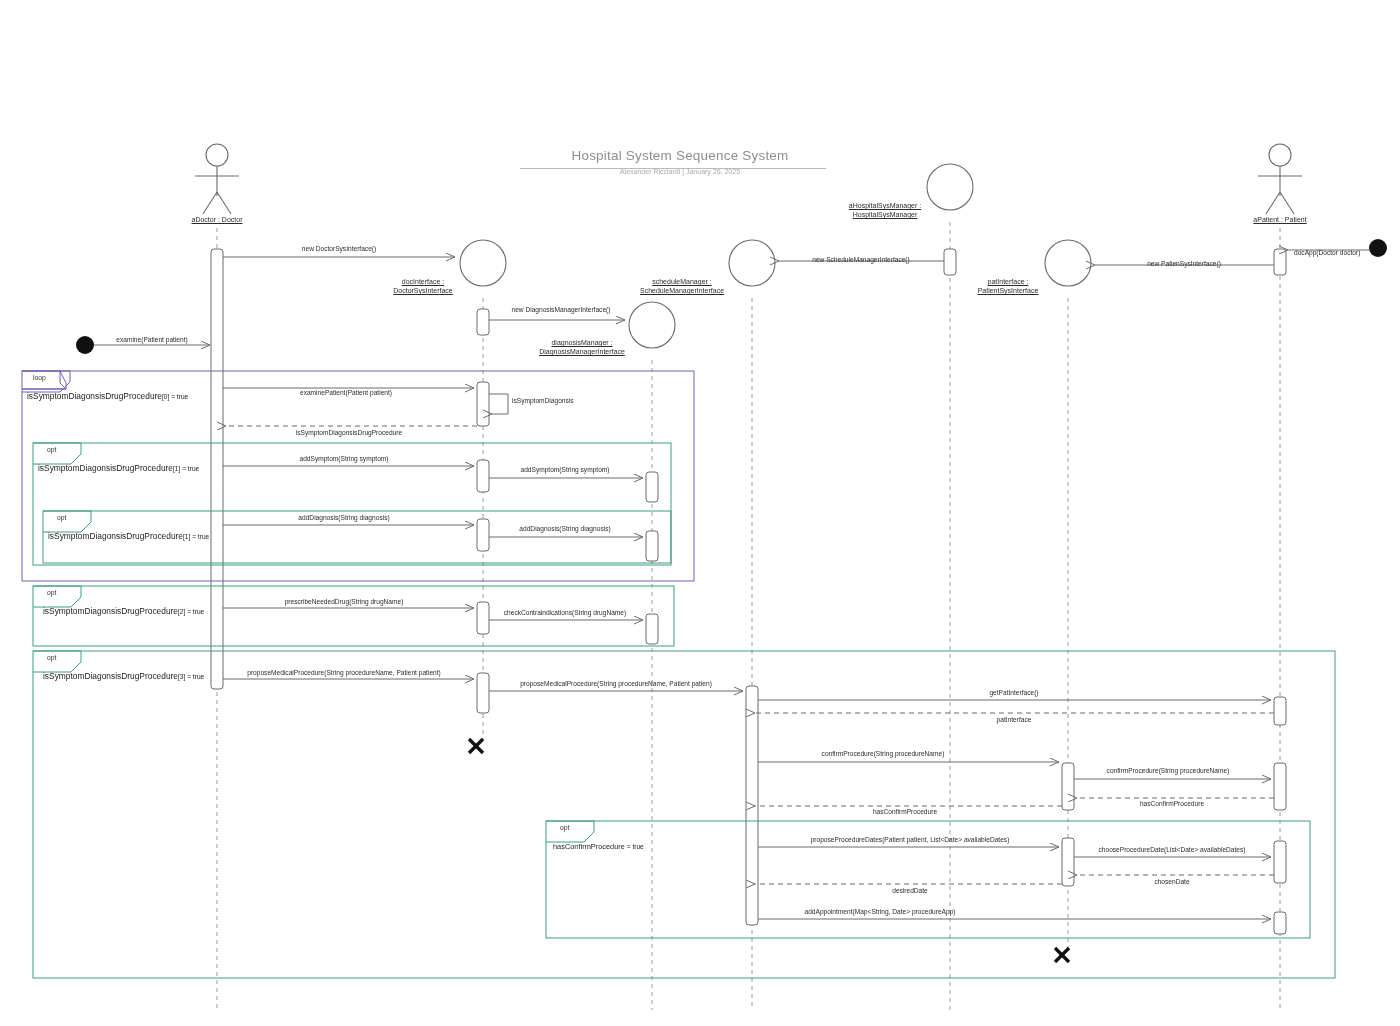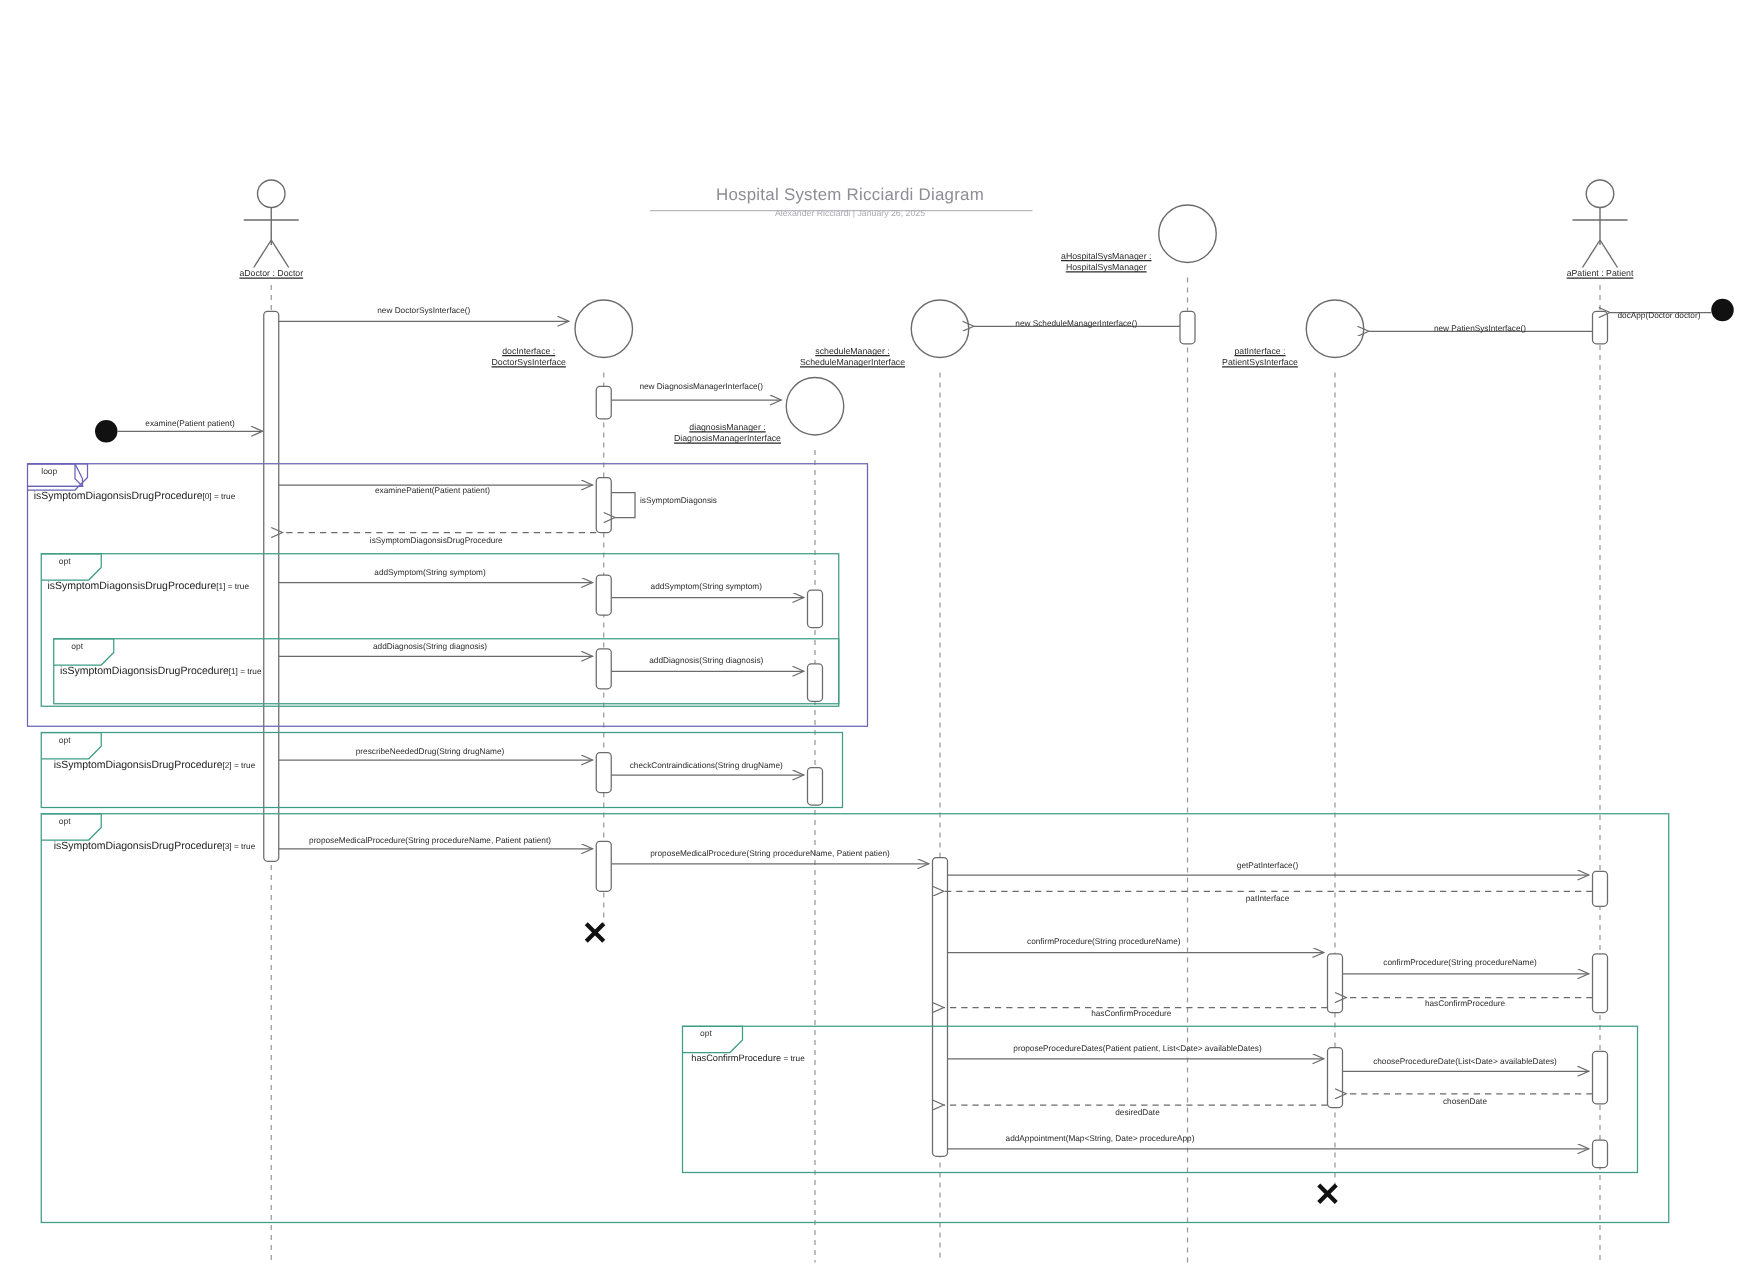--- a/index.html
+++ b/index.html
@@ -249,21 +249,21 @@
     </g>
 
     <g stroke="#111111" stroke-width="3.4">
       <line x1="469" y1="739" x2="483" y2="753"></line>
       <line x1="483" y1="739" x2="469" y2="753"></line>
       <line x1="1055" y1="948" x2="1069" y2="962"></line>
       <line x1="1069" y1="948" x2="1055" y2="962"></line>
     </g>
   </svg>
 
-  <div class="ttl">Hospital System Ricciardi Diagram</div>
+  <div class="ttl">Hospital System Sequence System</div>
   <div class="ttl-rule"></div>
   <div class="sub">Alexander Ricciardi  |  January 26, 2025</div>
 
   <div class="lbl" style="left:217px; top:215px;">
     <u>aDoctor : Doctor</u>
   </div>
   <div class="lbl" style="left:483px; top:277px; width:120px; left:423px;">
     <u style="white-space:normal; display:inline-block; width:86px;">docInterface : DoctorSysInterface</u>
   </div>
   <div class="lbl" style="left:652px; top:338px; width:140px; left:582px;">

